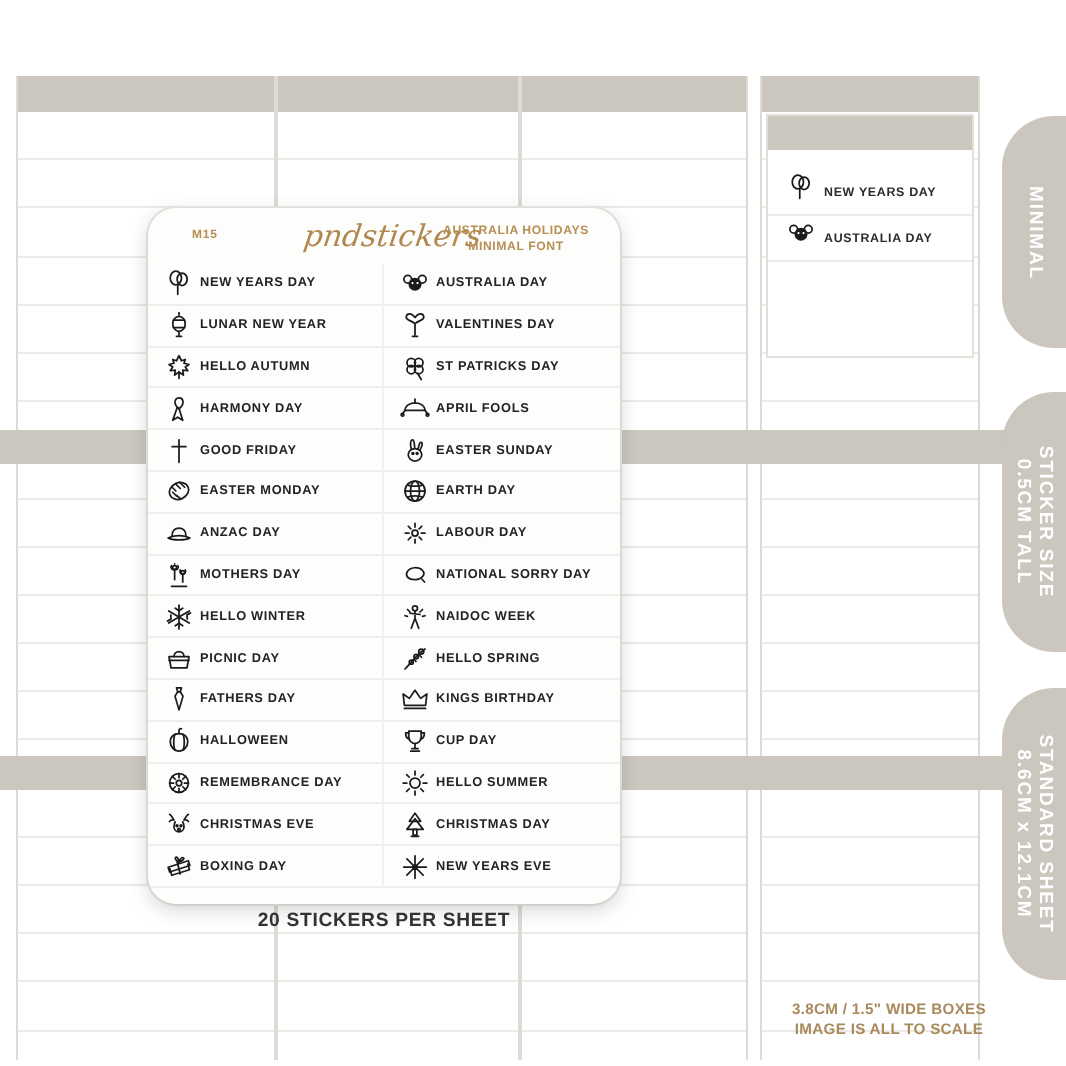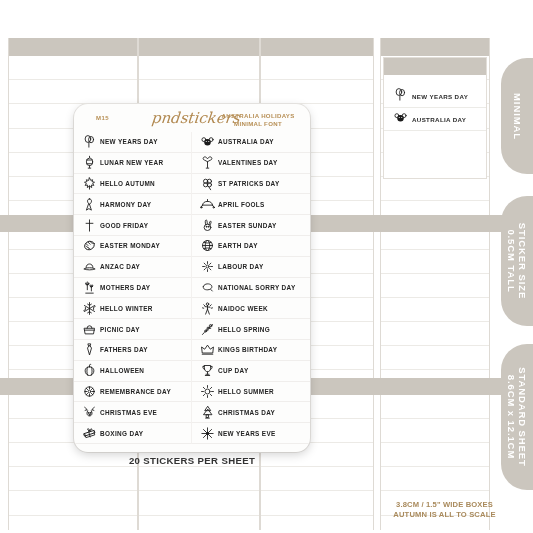--- a/index.html
+++ b/index.html
@@ -582,14 +582,14 @@
         </span>
         <span class="t">NEW YEARS EVE</span>
       </div>
     </div>
 </div>
 
 <div id="persheet">20 STICKERS PER SHEET</div>
 
 <div id="scalenote">
   <span>3.8CM / 1.5" WIDE BOXES</span><br>
-  <span>AUTUMN IS ALL TO SCALE</span>
+  <span>IMAGE IS ALL TO SCALE</span>
 </div>
 
 </body></html>

